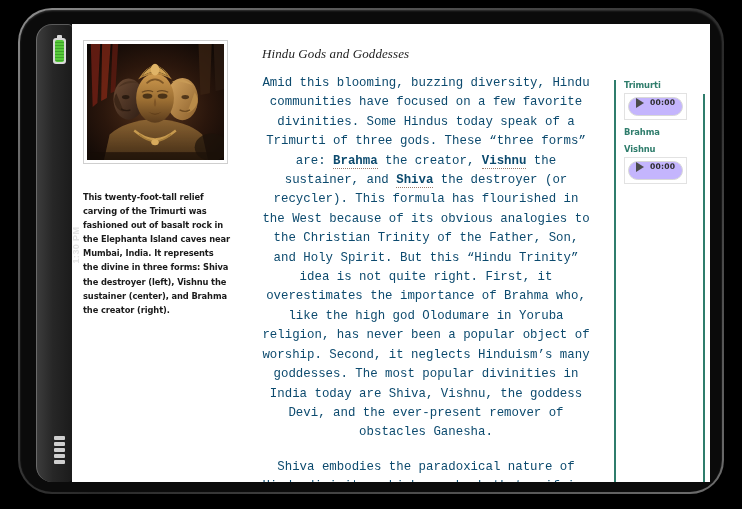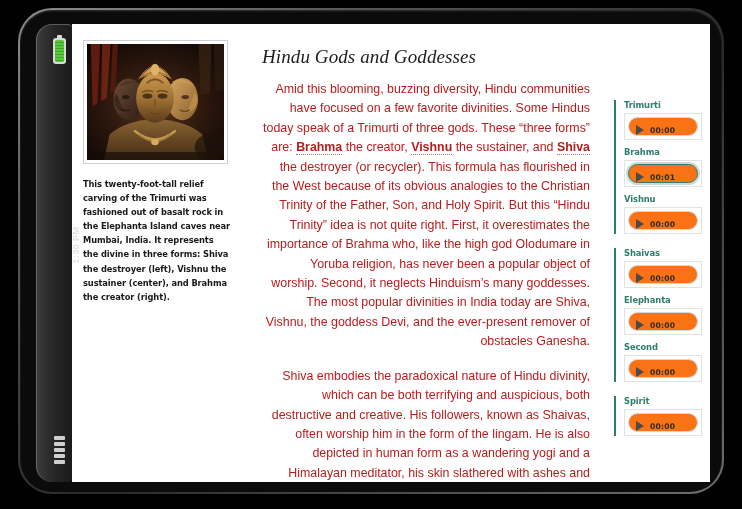--- a/index.html
+++ b/index.html
@@ -151,65 +151,65 @@
     background: #fff;
   }
   .figure-img {
     position: relative;
     width: 100%;
     height: 100%;
     overflow: hidden;
     background: #140a06;
   }
   .figure-caption {
-    margin-top: 13px;
+    margin-top: 26px;
     width: 148px;
     font-family: "DejaVu Sans", sans-serif;
     font-size: 8.3px;
     line-height: 14.1px;
     font-weight: bold;
     color: #1a1a1a;
     letter-spacing: -0.1px;
   }
 
   
   .article-col {
     flex: 1 1 auto;
     padding: 22px 24px 0 22px;
     min-width: 0;
   }
   .article-title {
     font-family: "Liberation Serif", serif;
     font-style: italic;
-    font-size: 19px;
+    font-size: 13px;
     font-weight: normal;
     color: #1d1d1d;
     margin-bottom: 12px;
     letter-spacing: 0.1px;
   }
   .para {
-    font-family: Liberation Sans, sans-serif;
+    font-family: Liberation Mono, monospace;
     font-size: 12.4px;
     line-height: 19.4px;
-    color: #b91c1c;
+    color: #0c4a6e;
     margin-bottom: 15px;
-    text-align: right;
+    text-align: center;
   }
   .gloss {
     font-weight: bold;
     border-bottom: 1px dotted #9a7a6a;
   }
 
   
   .audio-col {
     width: 96px;
     flex: 0 0 96px;
-    padding: 76px 8px 0 0;
+    padding: 56px 8px 0 0;
     display: flex;
-    flex-direction: column;
+    gap: 16px;
   }
   .audio-group {
     border-left: 2.5px solid #2f7d6c;
     padding-left: 8px;
   }
   .audio-group + .audio-group { margin-top: 14px; }
 
   .audio-item { margin-bottom: 7px; }
   .audio-item:last-child { margin-bottom: 0; }
 
@@ -221,27 +221,27 @@
     margin-bottom: 3px;
     letter-spacing: -0.1px;
   }
   .audio-box {
     border: 1px solid #e2e2e2;
     padding: 3px;
     background: #fff;
   }
   .audio-pill {
     display: flex;
-    align-items: flex-end;
+    align-items: flex-start;
     gap: 6px;
     height: 19px;
     padding: 0 7px;
     border: 1px solid #d8d8d8;
     border-radius: 11px;
-    background: #f97316;
+    background: #c4b5fd;
   }
   .audio-item.active .audio-pill {
     border-color: #2f7d6c;
     box-shadow: 0 0 0 2px rgba(47,125,108,0.28);
   }
   .play-tri {
     width: 0; height: 0;
     border-left: 8px solid #4a4a4a;
     border-top: 5px solid transparent;
     border-bottom: 5px solid transparent;
@@ -376,26 +376,20 @@
                   <div class="audio-label">Trimurti</div>
                   <div class="audio-box">
                     <div class="audio-pill">
                       <div class="play-tri"></div>
                       <div class="audio-time">00:00</div>
                     </div>
                   </div>
                 </div>
                 <div class="audio-item active">
                   <div class="audio-label">Brahma</div>
-                  <div class="audio-box">
-                    <div class="audio-pill">
-                      <div class="play-tri"></div>
-                      <div class="audio-time">00:01</div>
-                    </div>
-                  </div>
                 </div>
                 <div class="audio-item">
                   <div class="audio-label">Vishnu</div>
                   <div class="audio-box">
                     <div class="audio-pill">
                       <div class="play-tri"></div>
                       <div class="audio-time">00:00</div>
                     </div>
                   </div>
                 </div>

